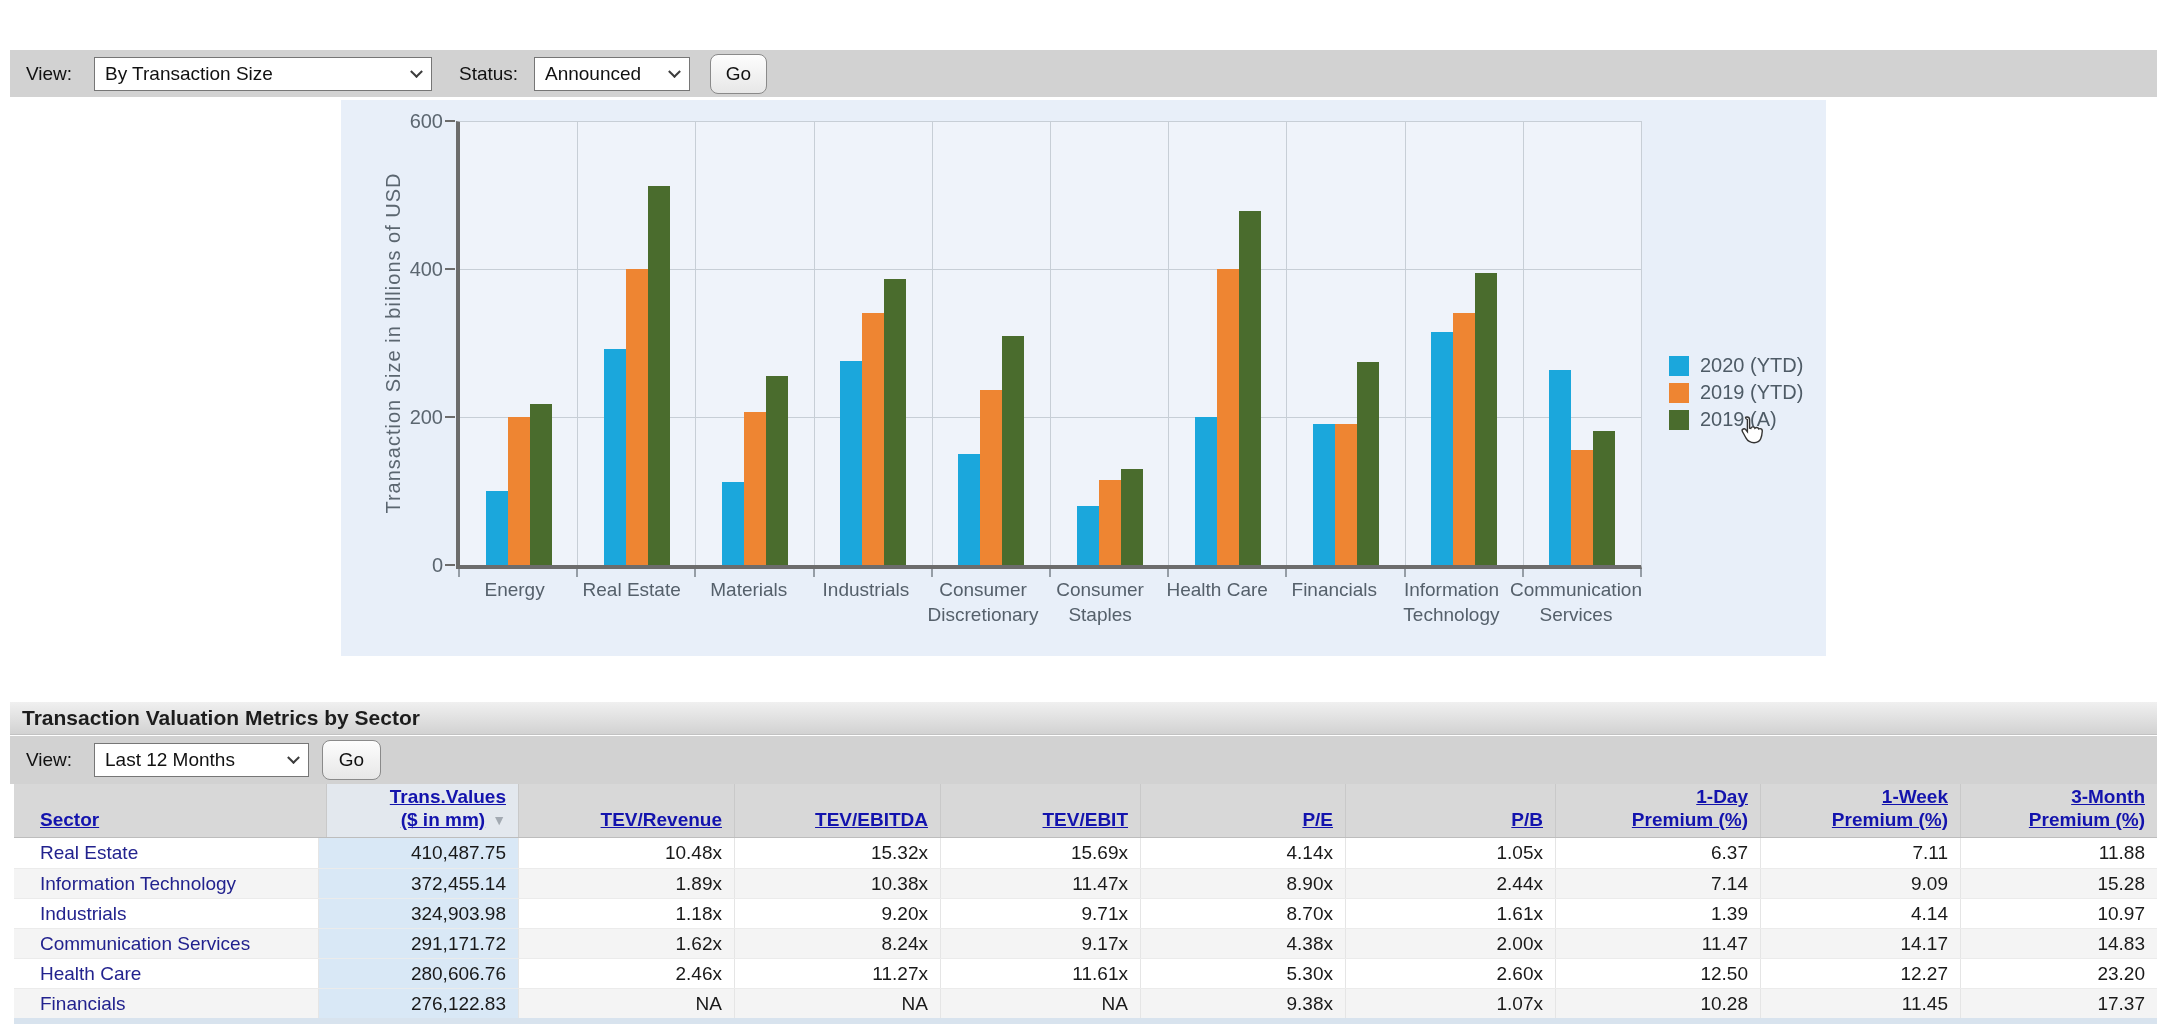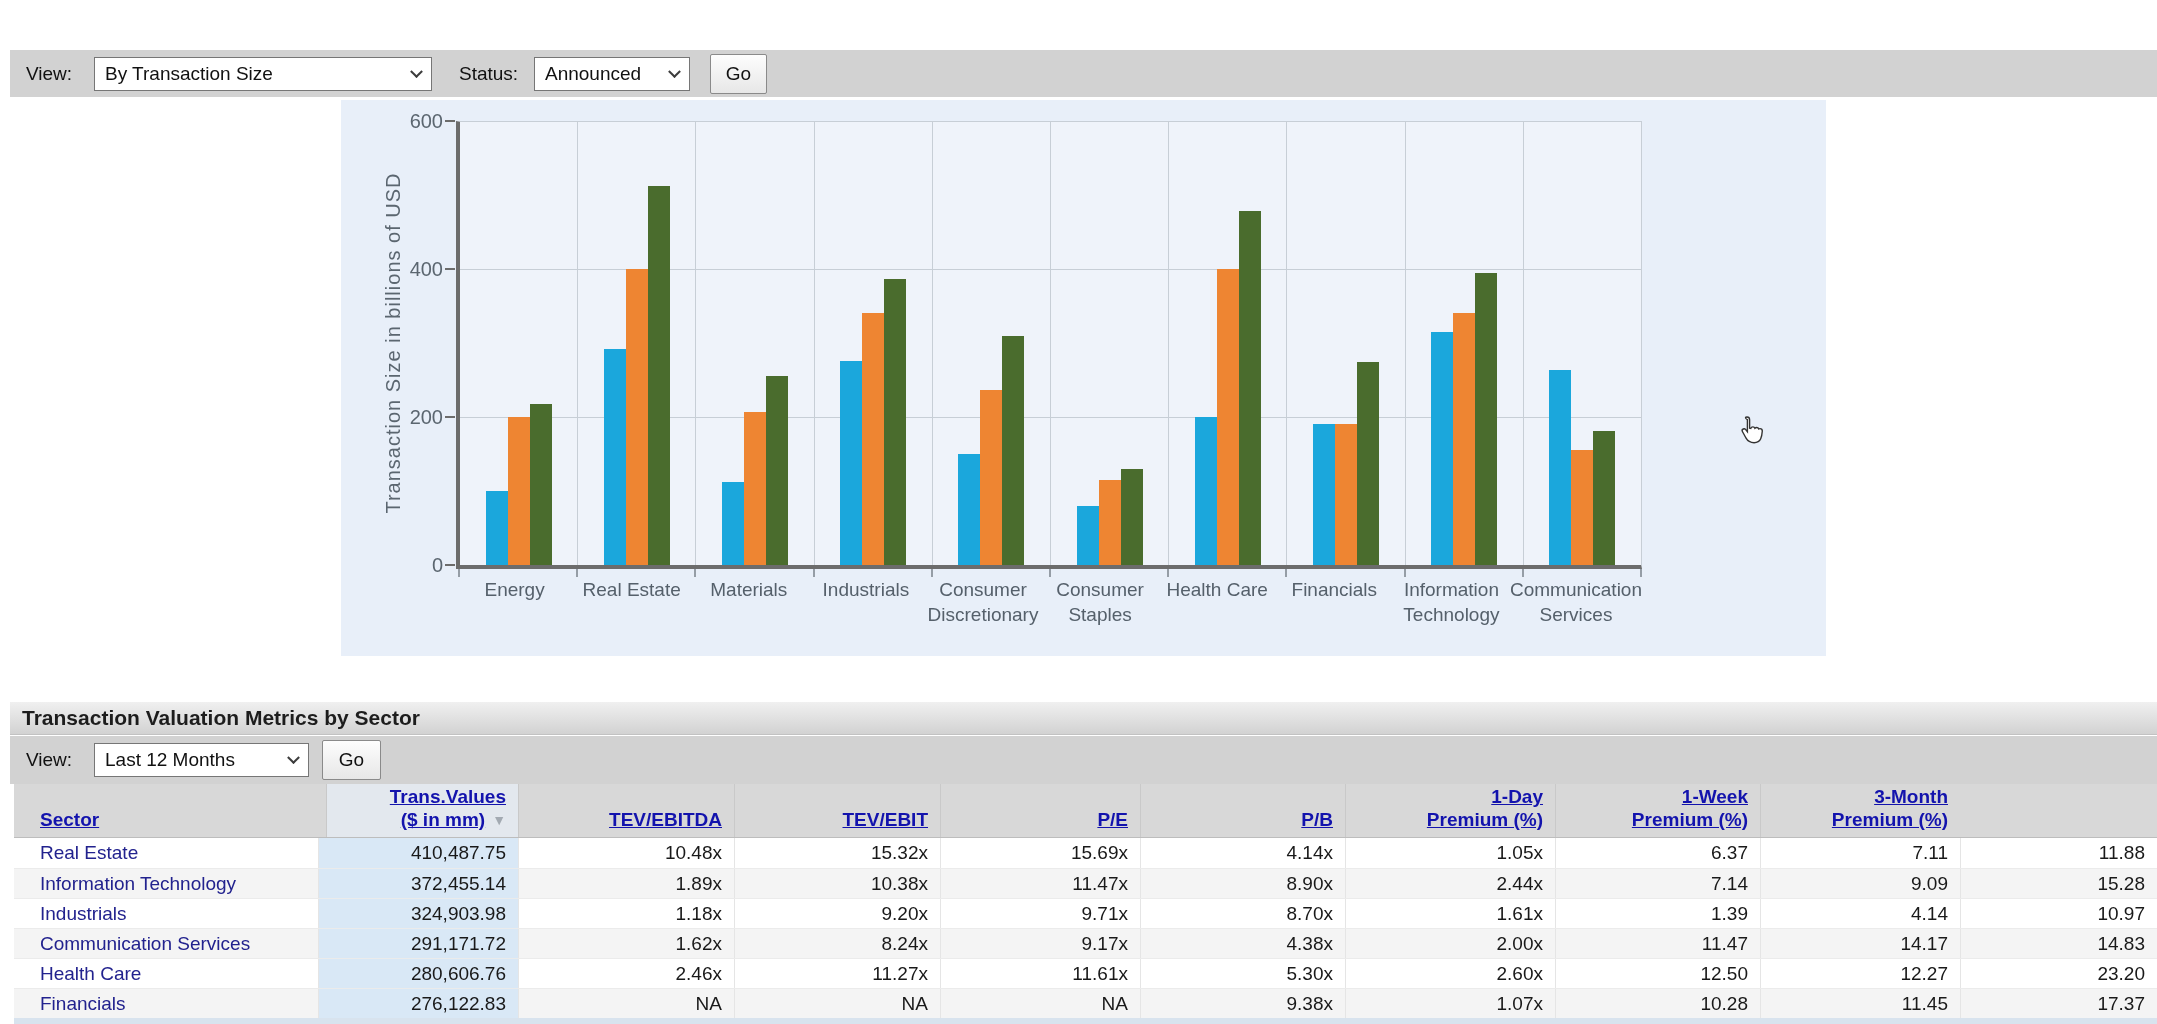--- a/index.html
+++ b/index.html
@@ -14,21 +14,21 @@
   #hdr1 a{font-size:19px;color:#2525dd;text-decoration:none;margin-left:14px;white-space:nowrap;cursor:pointer;}
   #ctrl1{top:50px;height:47px;background:#d2d2d2;}
   #hdr2{top:702px;height:33px;background:linear-gradient(#f0f0f0,#d2d2d2);display:flex;align-items:center;border-bottom:1px solid #c2c2c2;}
   #hdr2 .title{font-size:21px;font-weight:bold;color:#1d1d1d;margin-left:12px;white-space:nowrap;}
   #ctrl2{top:736px;height:48px;background:#d2d2d2;}
 
   .ctl-label{position:absolute;font-size:19px;color:#111;top:50%;transform:translateY(-50%);}
   .combo{position:absolute;top:7px;height:34px;background:#ffffff;border:1px solid #767676;display:flex;align-items:center;padding:0 10px;cursor:default;}
   .combo .val{font-size:19px;color:#111;flex:1;white-space:nowrap;overflow:hidden;}
   .chev{width:9px;height:9px;border-right:2px solid #3c3c3c;border-bottom:2px solid #3c3c3c;transform:rotate(45deg) translate(-2px,-2px);flex:none;margin-left:8px;}
-  .go-btn{position:absolute;top:4px;height:40px;background:linear-gradient(#fdfdfd,#e7e7e7);border:1px solid #8a8a8a;border-radius:2px;font-size:19px;color:#111;font-family:inherit;cursor:pointer;}
+  .go-btn{position:absolute;top:4px;height:40px;background:linear-gradient(#fdfdfd,#e7e7e7);border:1px solid #8a8a8a;border-radius:8px;font-size:19px;color:#111;font-family:inherit;cursor:pointer;}
 
   
   #chart-panel{position:absolute;left:341px;top:100px;width:1485px;height:556px;background:#e8eff9;}
   #plot{position:absolute;left:115px;top:21px;width:1186px;height:448px;background:#eff3fa;border-left:4px solid #6c6c6c;border-bottom:4px solid #6c6c6c;border-top:1px solid #c7ced6;border-right:1px solid #c7ced6;}
   .hgrid{position:absolute;left:0;right:0;height:1px;background:#c7ced6;}
   #groups{position:absolute;left:0;top:0;right:0;bottom:0;display:flex;}
   .cat-group{flex:1;position:relative;border-right:1px solid #c7ced6;display:flex;align-items:flex-end;justify-content:center;}
   .cat-group:last-child{border-right:none;}
   .bar{width:22px;flex:none;z-index:1;}
   .ytick-label{position:absolute;width:60px;text-align:right;font-size:20px;color:#5b6670;height:26px;line-height:26px;left:42px;}
@@ -169,20 +169,34 @@
         <div class="cat-label">Real Estate</div>
         <div class="cat-label">Materials</div>
         <div class="cat-label">Industrials</div>
         <div class="cat-label">Consumer Discretionary</div>
         <div class="cat-label">Consumer Staples</div>
         <div class="cat-label">Health Care</div>
         <div class="cat-label">Financials</div>
         <div class="cat-label">Information Technology</div>
         <div class="cat-label">Communication Services</div>
       </div>
+    <div id="legend">
+        <div class="legend-item">
+          <span class="legend-swatch" style="background: rgb(27, 167, 220);"></span>
+          <span class="legend-label">2020 (YTD)</span>
+        </div>
+        <div class="legend-item">
+          <span class="legend-swatch" style="background: rgb(238, 133, 50);"></span>
+          <span class="legend-label">2019 (YTD)</span>
+        </div>
+        <div class="legend-item">
+          <span class="legend-swatch" style="background: rgb(74, 108, 45);"></span>
+          <span class="legend-label">2019 (A)</span>
+        </div>
+      </div>
     <div id="cursor">
       <svg width="32" height="32" viewBox="0 0 32 32">
         <path d="M12 2c1.5 0 2.6 1.1 2.6 2.7v8.5l1.2.2c.3-.9 1.1-1.5 2.1-1.5.9 0 1.7.5 2 1.3.4-.4 1-.7 1.7-.7 1 0 1.9.6 2.2 1.5.3-.2.8-.4 1.2-.4 1.3 0 2.3 1 2.3 2.4 0 0-.4 5.2-1.6 7.8-1.1 2.4-2.6 3.9-6.6 3.9-4.6 0-6.4-1.6-8.2-4.8-1-1.8-3-5.3-3.6-6.6-.4-.9.1-1.9 1-2.3.8-.4 1.8-.1 2.4.6l1.7 2.2V4.7C9.4 3.1 10.5 2 12 2z" fill="#ffffff" stroke="#333333" stroke-width="1.4"></path>
       </svg>
     </div>
   </div>
 
   <div class="band" id="hdr2">
     <span class="title">Transaction Valuation Metrics by Sector</span>
   </div>
@@ -200,20 +214,23 @@
     <div class="grid-row" id="thead">
         <div class="th">
           <span class="hline">Sector</span>
         </div>
         <div class="th sorted">
           <span class="hline">Trans.Values</span>
           <span style="display: flex; align-items: center;">
             <span class="hline">($ in mm)</span>
             <span class="sort-icon">▼</span>
           </span>
+        </div>
+        <div class="th">
+          <span class="hline">TEV/Revenue</span>
         </div>
         <div class="th">
           <span class="hline">TEV/EBITDA</span>
         </div>
         <div class="th">
           <span class="hline">TEV/EBIT</span>
         </div>
         <div class="th">
           <span class="hline">P/E</span>
         </div>

